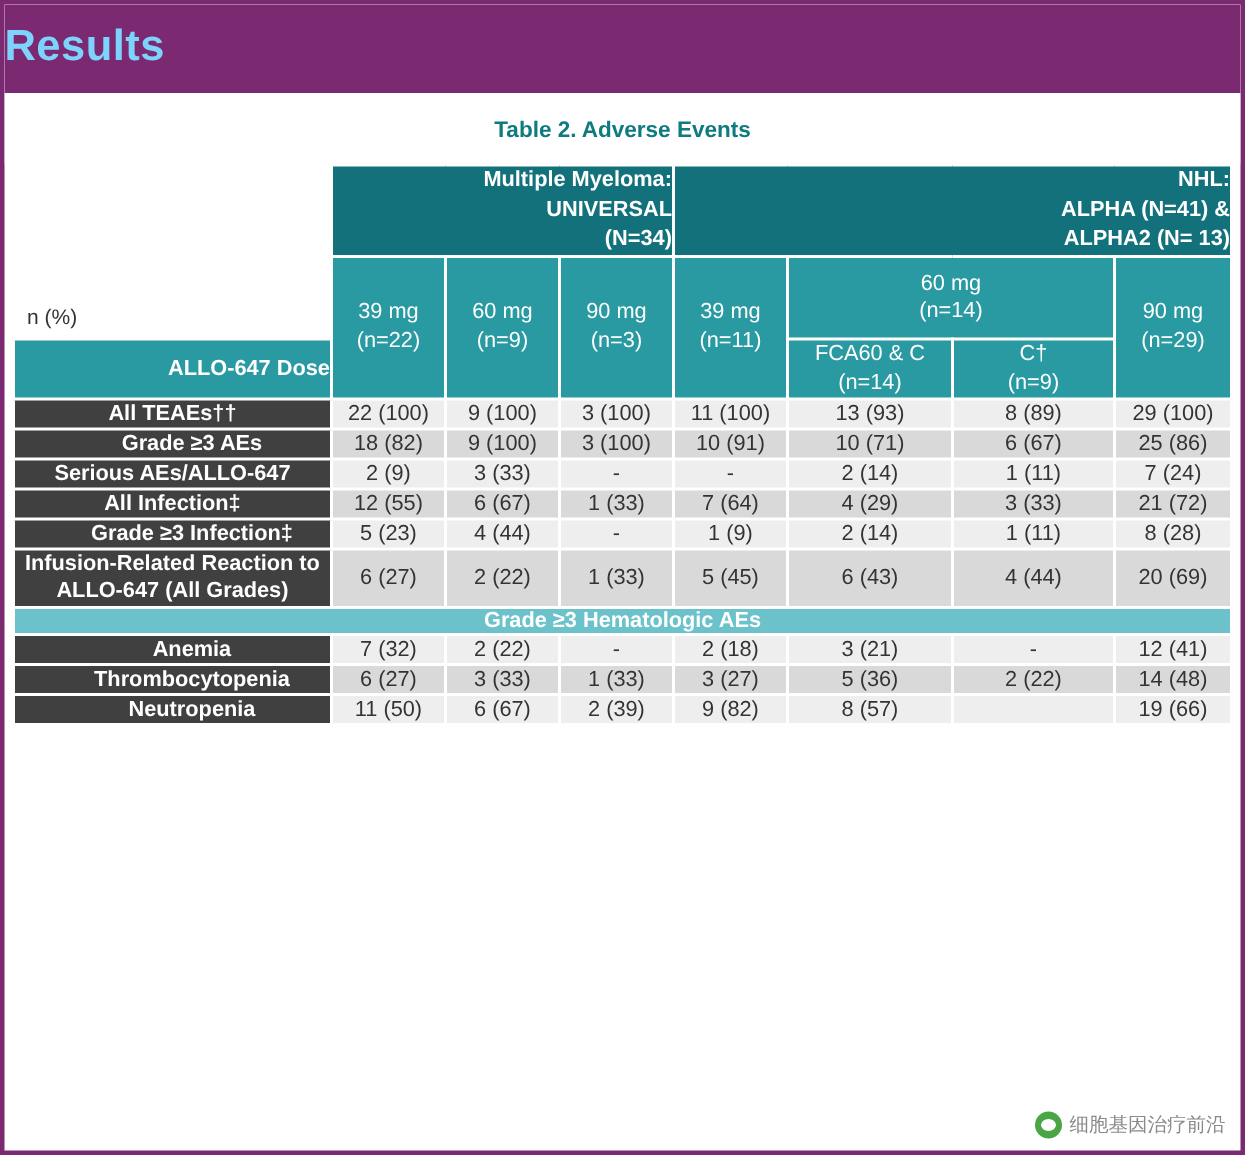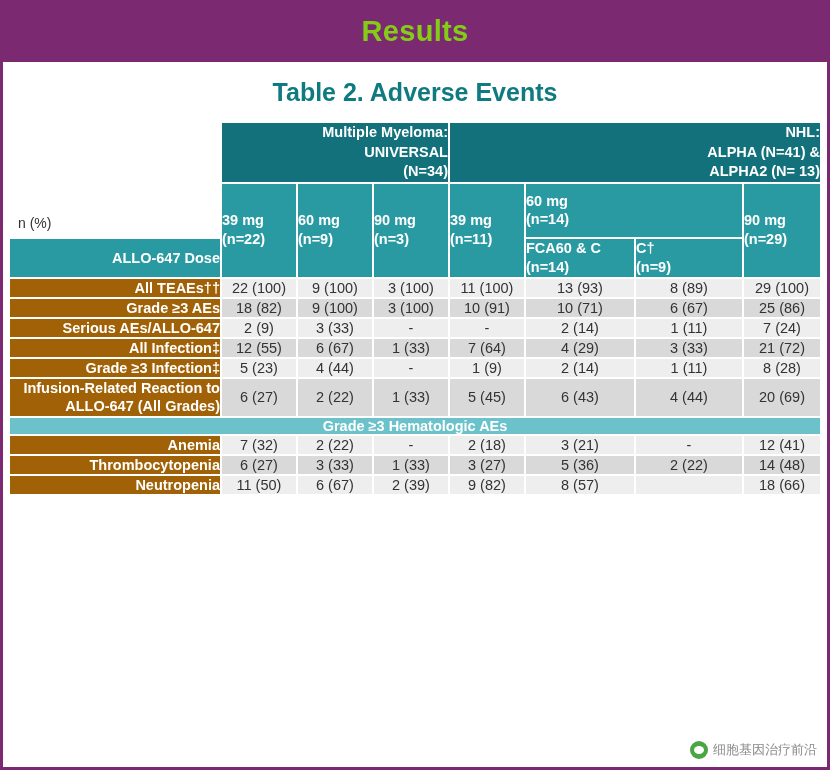--- a/index.html
+++ b/index.html
@@ -12,31 +12,31 @@
     width: 830px;
     height: 770px;
     position: relative;
     background: #ffffff;
     box-sizing: border-box;
     border: 3px solid #7b2a72;
     overflow: hidden;
   }
   .banner {
     background: #7b2a72;
-    color: #84cc16;
-    text-align: center;
+    color: #7dd3fc;
+    text-align: left;
     font-size: 29px;
     font-weight: bold;
     padding: 12px 0 14px 0;
     letter-spacing: 0.3px;
   }
   .table-title {
     text-align: center;
     color: #0f7b80;
-    font-size: 25px;
+    font-size: 15px;
     font-weight: bold;
     padding: 16px 0 14px 0;
     background: #ffffff;
   }
   table.main {
     border-collapse: collapse;
     width: 812px;
     margin: 0 auto;
     table-layout: fixed;
   }
@@ -51,21 +51,22 @@
     background: #12717b;
     color: #ffffff;
     font-weight: bold;
     text-align: right;
     line-height: 1.35;
     padding: 8px 4px;
   }
   .hdr-mid {
     background: #2a9aa2;
     color: #ffffff;
-    font-weight: bold;
+    font-weight: normal;
+    text-align: center;
     line-height: 1.3;
     padding: 8px 2px;
     font-size: 14px;
     margin-top: 48px;
   }
   .hdr-blank {
     background: #ffffff;
   }
   .n-pct {
     background: #ffffff;
@@ -78,24 +79,24 @@
   .rowlabel-head {
     background: #2a9aa2;
     color: #ffffff;
     font-weight: bold;
     text-align: right;
     padding: 8px 8px;
     font-size: 15px;
     vertical-align: middle;
   }
   .rowlabel {
-    background: #a16207;
-    color: #ffffff;
-    font-weight: bold;
-    text-align: right;
+    background: #404040;
+    color: #ffffff;
+    font-weight: bold;
+    text-align: center;
     padding: 7px 8px;
     font-size: 14.5px;
     line-height: 1.25;
   }
   .rowlabel.indent { padding-left: 26px; }
   .section {
     background: #6cc2cb;
     color: #ffffff;
     font-weight: bold;
     text-align: center;
@@ -276,21 +277,21 @@
           <td class="cell dark">14 (48)</td>
         </tr>
         <tr>
           <td class="rowlabel indent">Neutropenia</td>
           <td class="cell light">11 (50)</td>
           <td class="cell light">6 (67)</td>
           <td class="cell light">2 (39)</td>
           <td class="cell light">9 (82)</td>
           <td class="cell light">8 (57)</td>
           <td class="cell light"></td>
-          <td class="cell light">18 (66)</td>
+          <td class="cell light">19 (66)</td>
         </tr>
       </tbody>
   </table>
 
   <div class="wm">
     <span class="logo"></span>
     <span class="txt">细胞基因治疗前沿</span>
   </div>
 </div>
 

